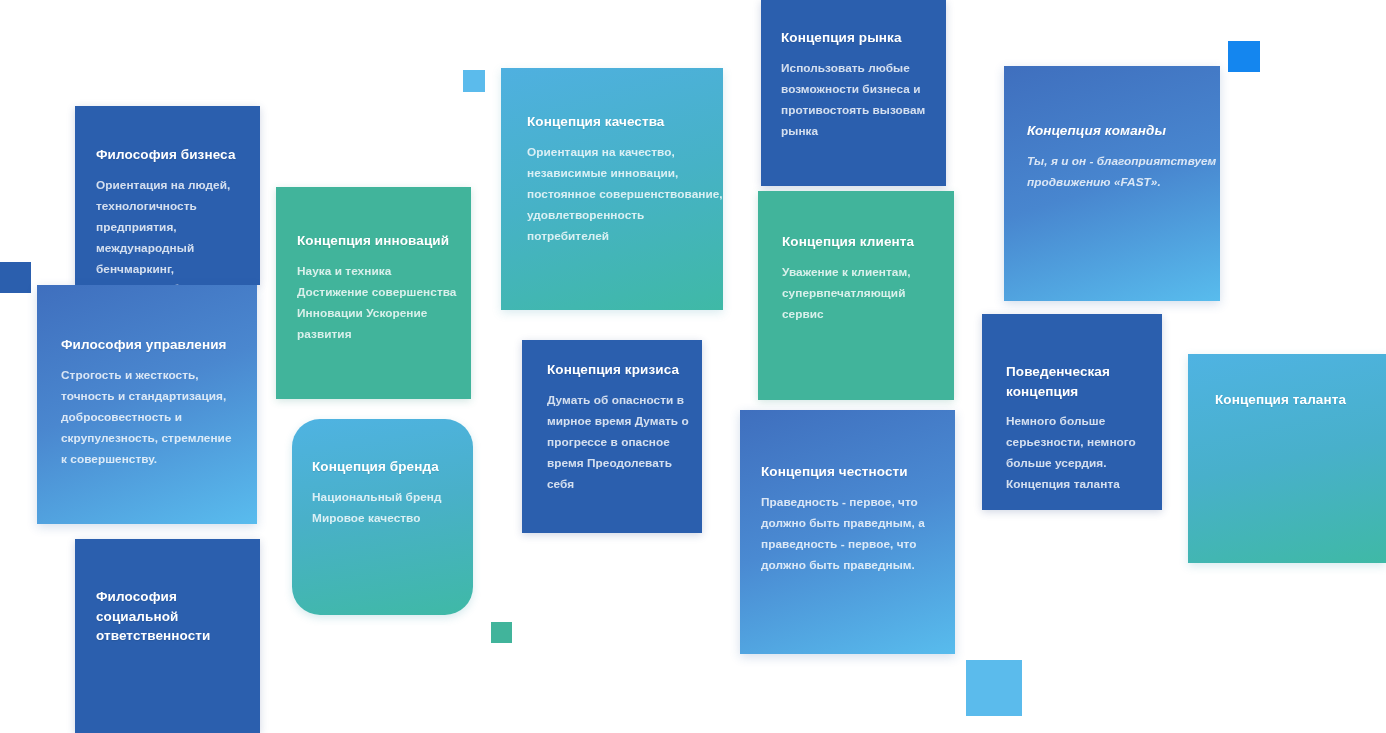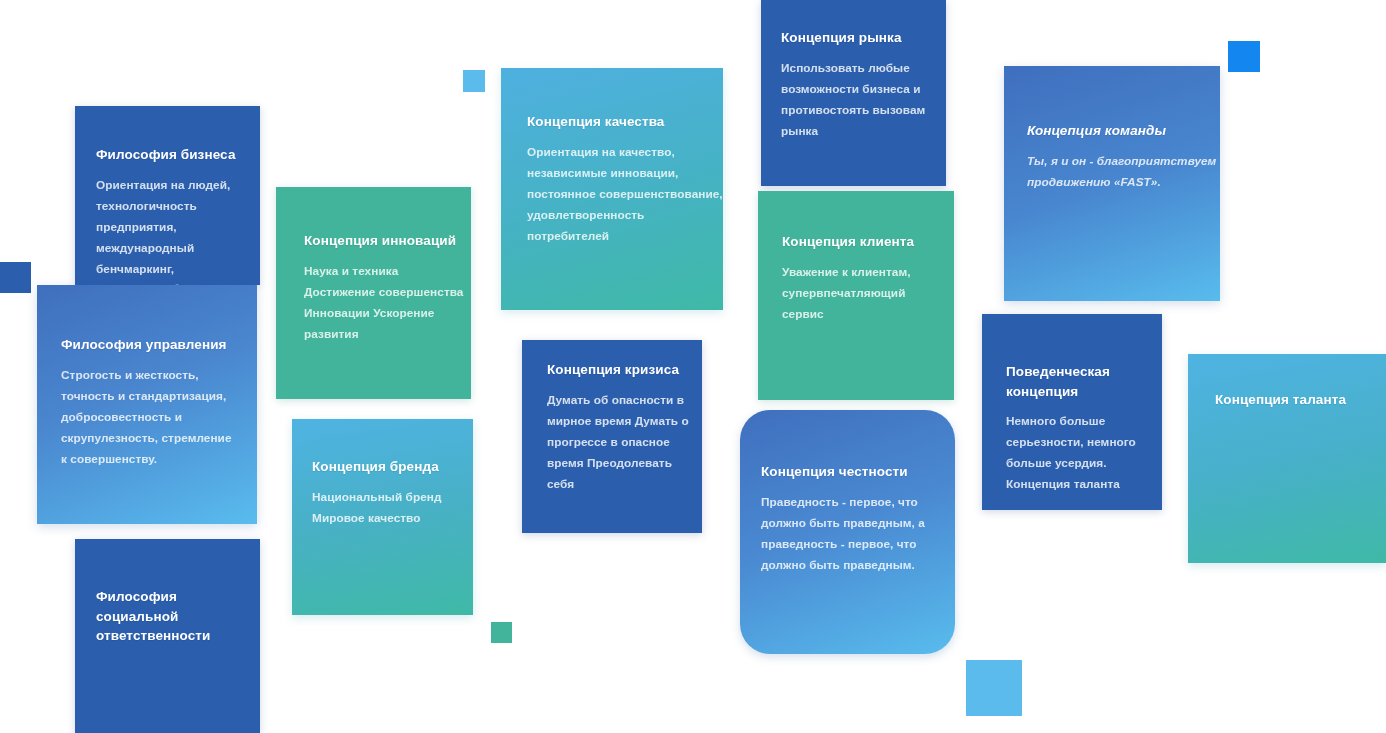--- a/index.html
+++ b/index.html
@@ -85,31 +85,31 @@
           <span class="ln">к совершенству.</span>
         </div>
       </div>
     </div>
     <div class="card" style="left: 75px; top: 539px; width: 185px; height: 194px; background: rgb(43, 95, 174); box-shadow: rgba(40, 70, 130, 0.22) 0px 2px 8px;">
       <div class="card-inner" style="padding-left: 21px; padding-top: 48px; width: 164px;">
         <div class="card-title">Философия социальной<br>ответственности</div>
       </div>
     </div>
     <div class="card" style="left: 276px; top: 187px; width: 195px; height: 212px; background: rgb(65, 180, 155); box-shadow: rgba(30, 130, 110, 0.2) 0px 2px 8px;">
-      <div class="card-inner" style="padding-left: 21px; padding-top: 44px; width: 172px; margin-left: 7px;">
+      <div class="card-inner" style="padding-left: 21px; padding-top: 44px; width: 172px;">
         <div class="card-title">Концепция инноваций</div>
         <div class="card-body">
           <span class="ln">Наука и техника</span>
           <span class="ln">Достижение совершенства</span>
           <span class="ln">Инновации Ускорение</span>
           <span class="ln">развития</span>
         </div>
       </div>
     </div>
-    <div class="card" style="left: 292px; top: 419px; width: 181px; height: 196px; background: linear-gradient(170deg, rgb(79, 179, 226) 0%, rgb(73, 176, 201) 45%, rgb(63, 185, 166) 100%); box-shadow: rgba(50, 150, 170, 0.2) 0px 3px 9px;">
+    <div class="card" style="left: 292px; top: 419px; width: 181px; height: 196px; background: linear-gradient(170deg, rgb(79, 179, 226) 0%, rgb(73, 176, 201) 45%, rgb(63, 185, 166) 100%); box-shadow: rgba(50, 150, 170, 0.2) 0px 3px 9px; border-radius: 28px;">
       <div class="card-inner" style="padding-left: 20px; padding-top: 38px; width: 160px;">
         <div class="card-title">Концепция бренда</div>
         <div class="card-body">
           <span class="ln">Национальный бренд</span>
           <span class="ln">Мировое качество</span>
         </div>
       </div>
     </div>
     <div class="card" style="left: 501px; top: 68px; width: 222px; height: 242px; background: linear-gradient(165deg, rgb(79, 176, 224) 0%, rgb(70, 178, 198) 50%, rgb(63, 185, 166) 100%); box-shadow: rgba(50, 150, 170, 0.18) 0px 3px 9px;">
       <div class="card-inner" style="padding-left: 26px; padding-top: 44px; width: 196px;">
@@ -149,21 +149,21 @@
     <div class="card" style="left: 758px; top: 191px; width: 196px; height: 209px; background: rgb(65, 180, 155); box-shadow: rgba(30, 130, 110, 0.2) 0px 2px 8px;">
       <div class="card-inner" style="padding-left: 24px; padding-top: 41px; width: 168px;">
         <div class="card-title">Концепция клиента</div>
         <div class="card-body">
           <span class="ln">Уважение к клиентам,</span>
           <span class="ln">супервпечатляющий</span>
           <span class="ln">сервис</span>
         </div>
       </div>
     </div>
-    <div class="card" style="left: 740px; top: 410px; width: 215px; height: 244px; background: linear-gradient(160deg, rgb(63, 111, 190) 0%, rgb(74, 138, 210) 48%, rgb(88, 188, 237) 100%); box-shadow: rgba(40, 90, 160, 0.2) 0px 3px 10px; border-radius: 30px;">
+    <div class="card" style="left: 740px; top: 410px; width: 215px; height: 244px; background: linear-gradient(160deg, rgb(63, 111, 190) 0%, rgb(74, 138, 210) 48%, rgb(88, 188, 237) 100%); box-shadow: rgba(40, 90, 160, 0.2) 0px 3px 10px;">
       <div class="card-inner" style="padding-left: 21px; padding-top: 52px; width: 190px;">
         <div class="card-title">Концепция честности</div>
         <div class="card-body">
           <span class="ln">Праведность - первое, что</span>
           <span class="ln">должно быть праведным, а</span>
           <span class="ln">праведность - первое, что</span>
           <span class="ln">должно быть праведным.</span>
         </div>
       </div>
     </div>

